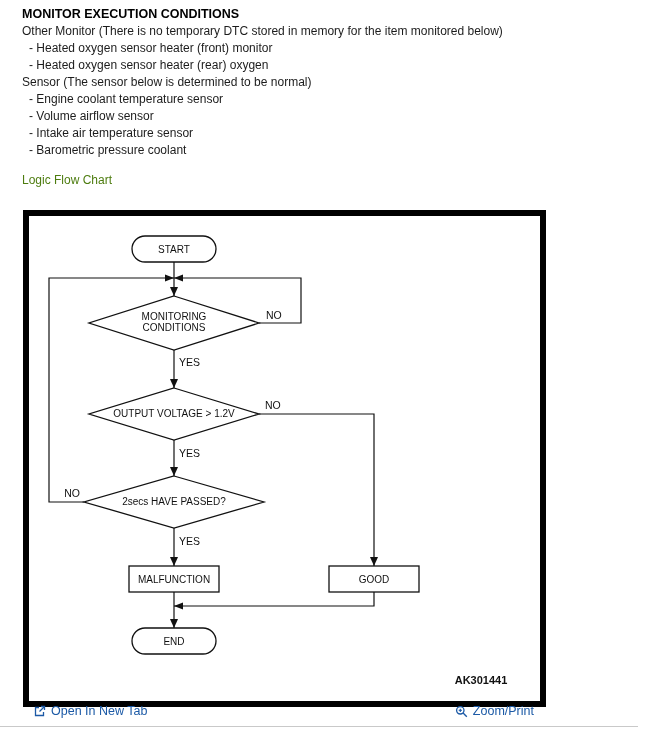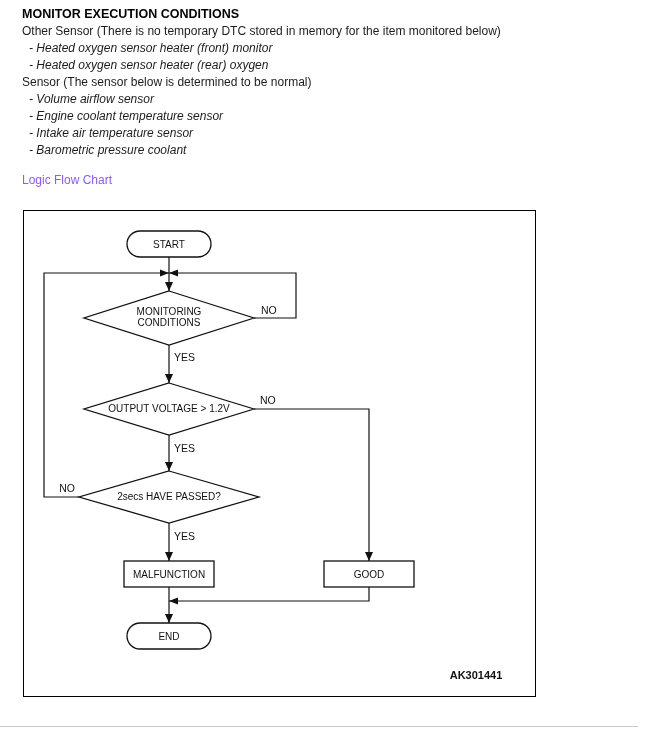--- a/index.html
+++ b/index.html
@@ -17,29 +17,29 @@
     left: 22px;
     top: 6px;
     font-size: 12px;
     line-height: 17px;
   }
   .heading {
     font-weight: bold;
     font-size: 12.5px;
     color: #000000;
   }
-  .indent { padding-left: 7px; font-style: italic; }
-  .chart-label { margin-top: 13px; color: #8b5cf6; }
+  .indent { padding-left: 7px; }
+  .chart-label { margin-top: 13px; color: #4d7c0f; }
   .chart-frame {
     position: absolute;
     left: 23px;
     top: 210px;
     width: 511px;
     height: 485px;
-    border: 1px solid #000000;
+    border: 6px solid #000000;
     background: #ffffff;
     box-sizing: content-box;
   }
   .flow-svg { display: block; }
   .flow-svg text {
     font-family: "Liberation Sans", sans-serif;
     font-size: 10px;
     fill: #111111;
   }
   .flow-svg .edge-label { font-size: 10.5px; }
@@ -78,26 +78,26 @@
     border-top: 1px solid #c9c9c9;
   }
 </style>
 </head>
 <body>
 
 <div class="page">
 
   <div class="textblock">
     <div class="heading">MONITOR EXECUTION CONDITIONS</div>
-    <div>Other Sensor (There is no temporary DTC stored in memory for the item monitored below)</div>
+    <div>Other Monitor (There is no temporary DTC stored in memory for the item monitored below)</div>
     <div class="indent">- Heated oxygen sensor heater (front) monitor</div>
     <div class="indent">- Heated oxygen sensor heater (rear) oxygen</div>
     <div>Sensor (The sensor below is determined to be normal)</div>
+    <div class="indent">- Engine coolant temperature sensor</div>
     <div class="indent">- Volume airflow sensor</div>
-    <div class="indent">- Engine coolant temperature sensor</div>
     <div class="indent">- Intake air temperature sensor</div>
     <div class="indent">- Barometric pressure coolant</div>
     <div class="chart-label">Logic Flow Chart</div>
   </div>
 
   <div class="chart-frame">
     <svg class="flow-svg" width="511" height="485" viewBox="0 0 511 485">
 
       <path class="edge-line" d="M145,46 L145,80"></path>
       <path class="edge-line" d="M55,286 L20,286 L20,62 L145,62"></path>
@@ -145,15 +145,34 @@
       <text class="edge-label" x="150" y="150">YES</text>
       <text class="edge-label" x="236" y="193">NO</text>
       <text class="edge-label" x="150" y="241">YES</text>
       <text class="edge-label" x="51" y="281" text-anchor="end">NO</text>
       <text class="edge-label" x="150" y="329">YES</text>
 
       <text class="fig-id" x="452" y="468" text-anchor="middle">AK301441</text>
     </svg>
   </div>
 
+  <div class="footer">
+    <div class="link">
+      <svg class="link-icon" width="13" height="13" viewBox="0 0 13 13">
+        <polyline points="6,2.5 2.5,2.5 2.5,10.5 10.5,10.5 10.5,7" fill="none" stroke="#1c5aa6" stroke-width="1.3"></polyline>
+        <polyline points="8,1.5 11.5,1.5 11.5,5" fill="none" stroke="#1c5aa6" stroke-width="1.3"></polyline>
+        <line x1="6.5" y1="6.5" x2="11" y2="2" stroke="#1c5aa6" stroke-width="1.3"></line>
+      </svg>
+      <span>Open In New Tab</span>
+    </div>
+    <div class="link">
+      <svg class="link-icon" width="13" height="13" viewBox="0 0 13 13">
+        <circle cx="5.3" cy="5.3" r="3.7" fill="none" stroke="#1c5aa6" stroke-width="1.3"></circle>
+        <line x1="8.1" y1="8.1" x2="11.8" y2="11.8" stroke="#1c5aa6" stroke-width="1.4"></line>
+        <line x1="5.3" y1="3.7" x2="5.3" y2="6.9" stroke="#1c5aa6" stroke-width="1.1"></line>
+        <line x1="3.7" y1="5.3" x2="6.9" y2="5.3" stroke="#1c5aa6" stroke-width="1.1"></line>
+      </svg>
+      <span>Zoom/Print</span>
+    </div>
+  </div>
 
   <div class="divider"></div>
 </div>
 
 </body></html>

